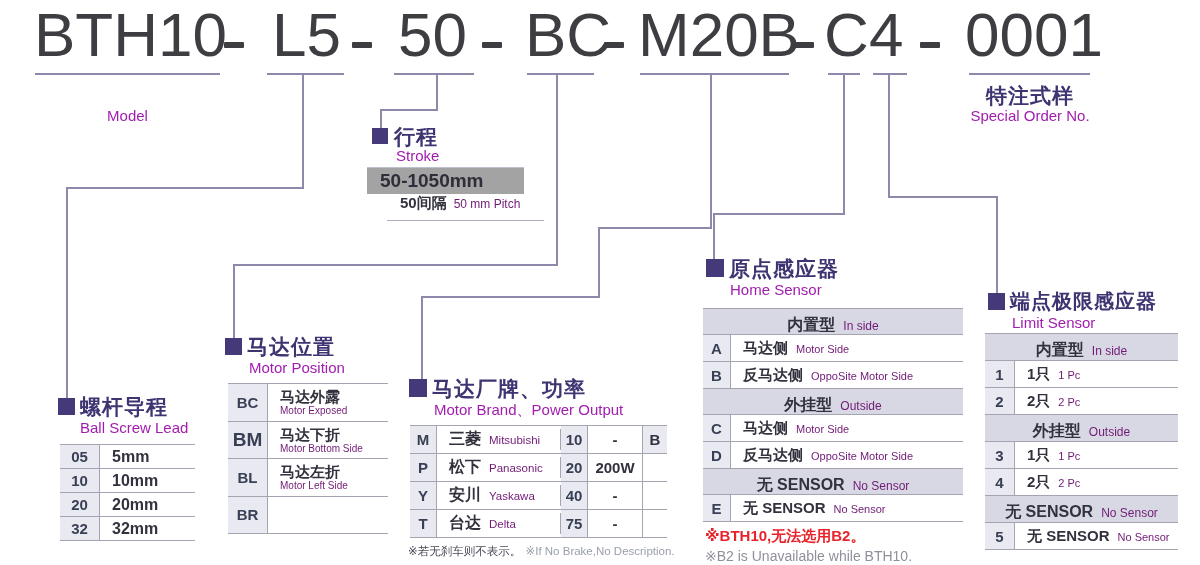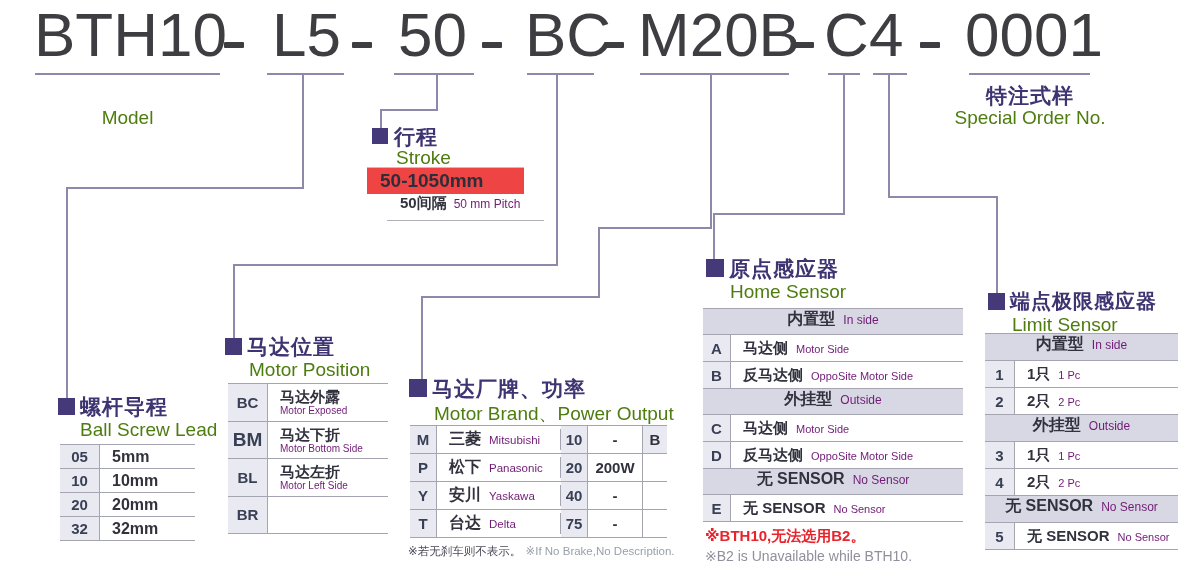--- a/index.html
+++ b/index.html
@@ -10,37 +10,37 @@
   .tseg{position:absolute;top:4px;font-size:62px;line-height:62px;font-weight:400;
         color:#3d3d42;letter-spacing:0px;white-space:nowrap;}
   .tdash{position:absolute;top:42px;width:20px;height:6px;background:#3d3d42;border-radius:1px;}
   .uline{position:absolute;top:73px;height:2px;background:#8e88aa;}
   
   .vline{position:absolute;width:2px;background:#8e88aa;}
   .hline{position:absolute;height:2px;background:#8e88aa;}
   
   .sq{position:absolute;width:17px;height:17px;background:#46397a;}
   .zh-h{position:absolute;font-size:21px;font-weight:700;color:#3e3472;white-space:nowrap;letter-spacing:1px;}
-  .en-h{position:absolute;font-size:19px;font-weight:400;color:#4d7c0f;white-space:nowrap;}
+  .en-h{position:absolute;font-size:15px;font-weight:400;color:#a21caf;white-space:nowrap;}
   .center{text-align:center;}
   
   .tbl{position:absolute;border-top:1px solid #a5a5b2;box-sizing:border-box;}
   .trow{display:flex;border-bottom:1px solid #a5a5b2;box-sizing:border-box;}
   .c1{background:#e9e9f1;border-right:1px solid #a5a5b2;display:flex;align-items:center;
       justify-content:center;color:#394055;font-weight:600;flex:none;box-sizing:border-box;}
   .c2{display:flex;align-items:baseline;gap:8px;padding-left:12px;flex:1;align-self:center;box-sizing:border-box;}
   .hdr{background:#d8d8e4;display:flex;align-items:baseline;justify-content:center;gap:8px;
-       box-sizing:border-box;padding-top:0;}
+       box-sizing:border-box;padding-top:6px;}
   .zh-t{color:#32323e;font-weight:600;font-size:15px;white-space:nowrap;}
   .en-t{color:#701a75;font-size:11px;white-space:nowrap;}
   .stack{display:flex;flex-direction:column;justify-content:center;padding-left:12px;flex:1;}
   .stack .zh-t{line-height:17px;}
   .stack .en-t{font-size:10px;line-height:11px;}
   
-  .sbox{position:absolute;background:#ef4444;border-top:1px solid #c0c0cc;display:flex;
+  .sbox{position:absolute;background:#a3a3a3;border-top:1px solid #c0c0cc;display:flex;
         align-items:center;box-sizing:border-box;}
   .sbox span{font-size:19px;font-weight:600;color:#2e2e3a;padding-left:13px;}
   .pitchrow{position:absolute;border-bottom:1px solid #b0b0bc;display:flex;align-items:baseline;
             gap:7px;box-sizing:border-box;padding-left:13px;}
   .note{position:absolute;white-space:nowrap;}
   .note .nzh{font-size:11.5px;color:#4a4a58;}
   .note .nen{font-size:11.5px;color:#9aa0a8;}
   .rednote{position:absolute;font-size:15px;font-weight:700;color:#e8232b;white-space:nowrap;}
   .graynote{position:absolute;font-size:14px;color:#90909c;white-space:nowrap;}
   

